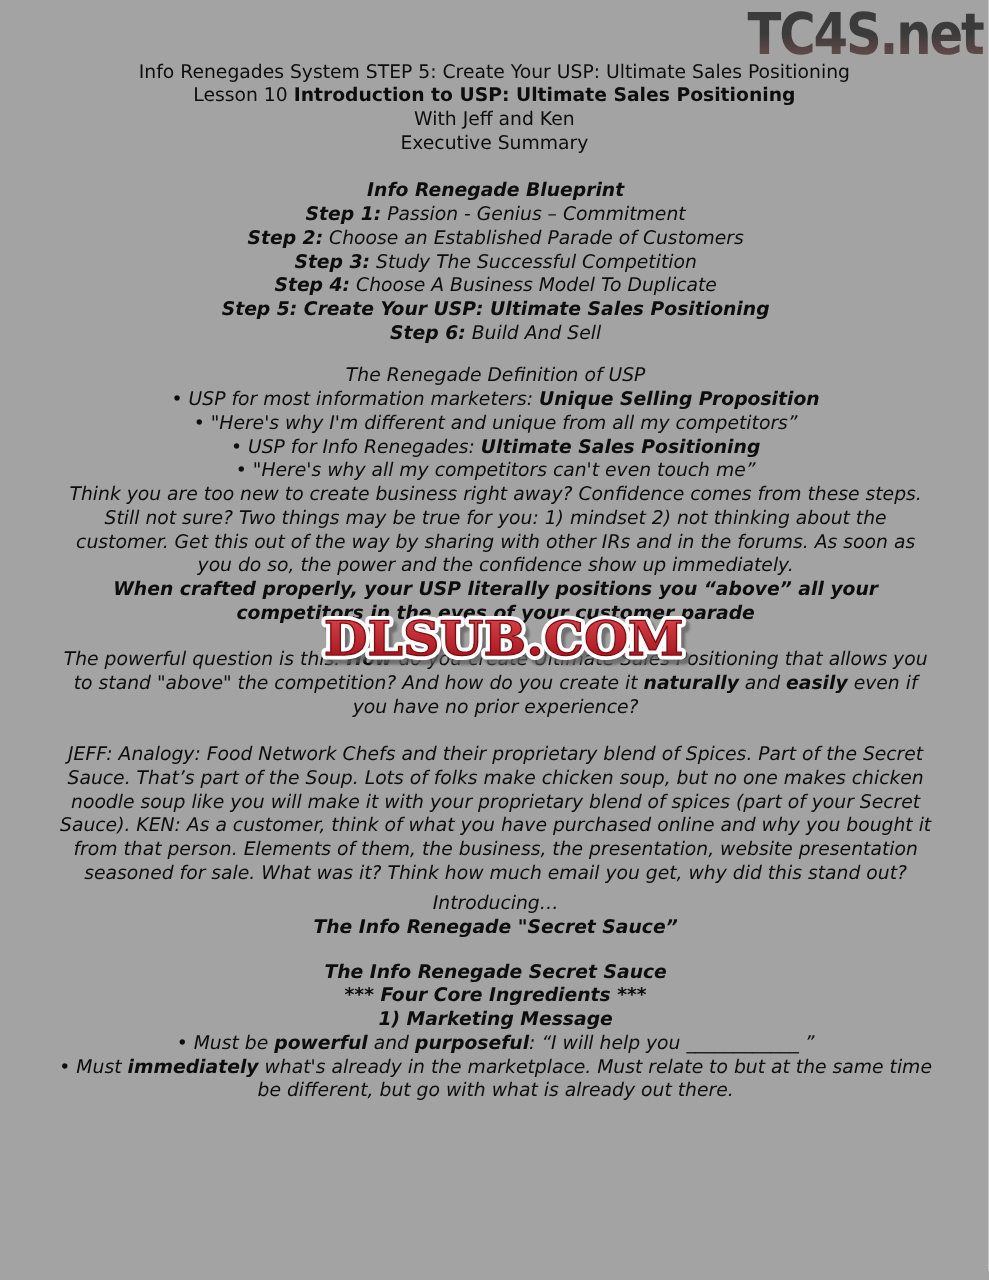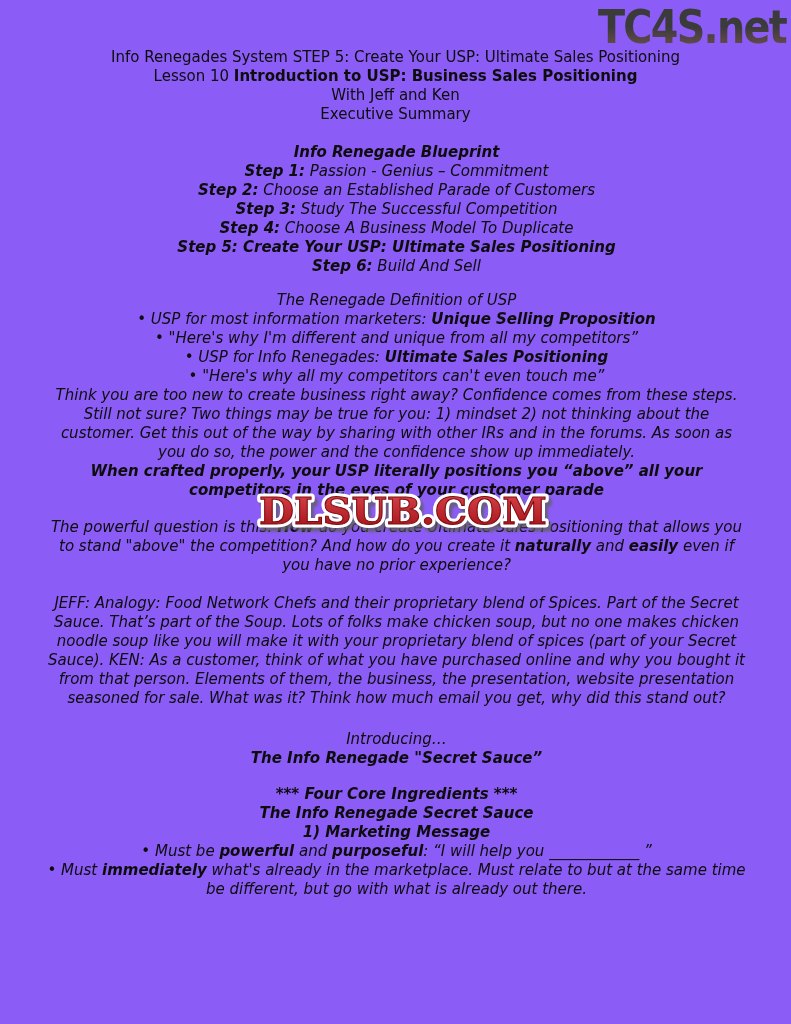--- a/index.html
+++ b/index.html
@@ -4,39 +4,39 @@
 <style>
   * { margin:0; padding:0; box-sizing:border-box; }
   html,body { background:#ffffff; }
   body {
     width:791px; height:1024px;
     font-family:"DejaVu Sans","Liberation Sans",sans-serif;
     color:#0d0d0d;
     position:relative;
     overflow:hidden;
   }
-  .page { position:relative; width:791px; height:1024px; background:#8b5cf6; }
+  .page { position:relative; width:791px; height:1024px; background:#a3a3a3; }
 
   .doc-header {
     padding-top:48px;
     text-align:center;
     font-size:15px; line-height:19px;
   }
   .doc-body {
     margin:19px 0 0 47px;
     width:699px;
     font-size:15px; line-height:19px;font-style:italic;
   }
   p { margin:0;text-align:center; }
   .b { font-weight:bold; }
 
   .sec-definition { margin-top:15px; }
   .para-question { margin-top:18px; }
   .sec-jeff { margin-top:19px; }
-  .sec-intro { margin-top:22px; }
+  .sec-intro { margin-top:5px; }
   .sec-sauce { margin-top:17px; }
 
   .logo-tc4s { position:absolute; top:1px; right:3px; }
   .watermark { position:absolute; left:253px; top:484px; }
   .watermark svg { filter: drop-shadow(3px 4px 1px rgba(95,95,95,0.75)); }
   .logo-traders { position:absolute; left:477px; top:1024px; }
   .logo-traders svg { filter: drop-shadow(2px 3px 1px rgba(120,120,120,0.65)); }
 
   svg text { font-family:"DejaVu Sans","Liberation Sans",sans-serif; }
   svg text.serif { font-family:"DejaVu Serif","Liberation Serif",serif; }
@@ -54,21 +54,21 @@
           <stop offset="0.5" stop-color="#3b3b3b"></stop>
           <stop offset="1" stop-color="#7a5252"></stop>
         </linearGradient>
       </defs>
       <text x="96" y="42" text-anchor="middle" font-size="46" font-weight="bold" letter-spacing="-2" textLength="188" lengthAdjust="spacingAndGlyphs" fill="url(#gTc4s)">TC4S.net</text>
     </svg>
   </div>
 
   <header class="doc-header">
     <p>Info Renegades System STEP 5: Create Your USP: Ultimate Sales Positioning</p>
-    <p><span>Lesson 10 </span><span class="b">Introduction to USP: Business Sales Positioning</span></p>
+    <p><span>Lesson 10 </span><span class="b">Introduction to USP: Ultimate Sales Positioning</span></p>
     <p>With Jeff and Ken</p>
     <p>Executive Summary</p>
   </header>
 
   <main class="doc-body">
 
     <section class="sec-blueprint">
       <p><span class="b">Info Renegade Blueprint</span></p>
       <p><span class="b">Step 1:</span><span> Passion - Genius – Commitment</span></p>
       <p><span class="b">Step 2:</span><span> Choose an Established Parade of Customers</span></p>
@@ -93,22 +93,22 @@
     <section class="sec-jeff">
       <p>JEFF: Analogy: Food Network Chefs and their proprietary blend of Spices. Part of the Secret Sauce. That’s part of the Soup. Lots of folks make chicken soup, but no one makes chicken noodle soup like you will make it with your proprietary blend of spices (part of your Secret Sauce). KEN: As a customer, think of what you have purchased online and why you bought it from that person. Elements of them, the business, the presentation, website presentation seasoned for sale. What was it? Think how much email you get, why did this stand out?</p>
     </section>
 
     <section class="sec-intro">
       <p>Introducing…</p>
       <p><span class="b">The Info Renegade "Secret Sauce”</span></p>
     </section>
 
     <section class="sec-sauce">
+      <p><span class="b">The Info Renegade Secret Sauce</span></p>
       <p><span class="b">*** Four Core Ingredients ***</span></p>
-      <p><span class="b">The Info Renegade Secret Sauce</span></p>
       <p><span class="b">1) Marketing Message</span></p>
       <p><span>• Must be </span><span class="b">powerful</span><span> and </span><span class="b">purposeful</span><span>: “I will help you ____________ ”</span></p>
       <p><span>• Must </span><span class="b">immediately</span><span> what's already in the marketplace. Must relate to but at the same time be different, but go with what is already out there.</span></p>
     </section>
 
   </main>
 
   <div class="watermark">
     <svg width="300" height="54" viewBox="0 0 300 54">
       <defs>

